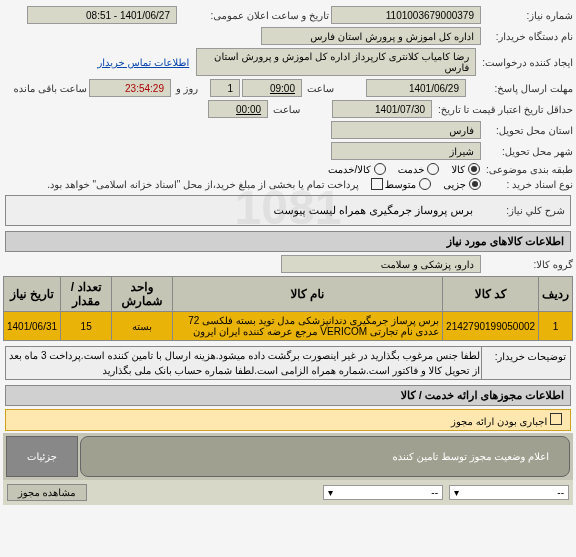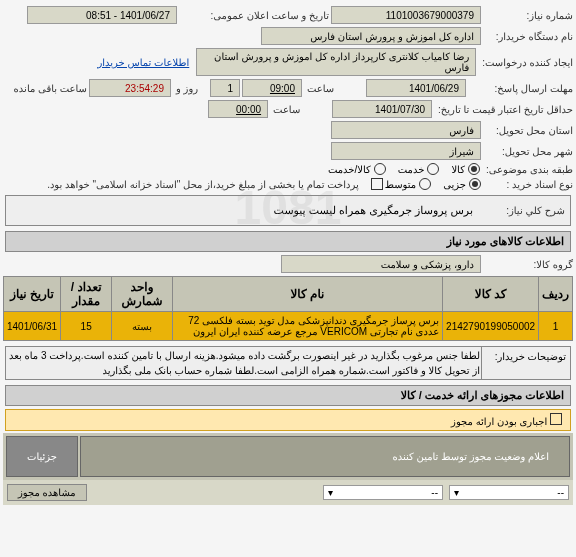--- a/index.html
+++ b/index.html
@@ -24,21 +24,21 @@
 .section-title { background: #d0d0d0; border: 1px solid #888; padding: 3px 6px; margin: 3px 2px; font-size: 11px; font-weight: bold; }
 .table { width: 100%; border-collapse: collapse; margin-top: 2px; }
 .table th { background: #c5c5b5; border: 1px solid #888; padding: 3px; font-size: 12px; font-weight: bold; text-align: center; }
 .table td { background: #eab308; border: 1px solid #888; padding: 3px; font-size: 10px; text-align: center; }
 .desc-row { display: flex; margin: 5px 2px; }
 .desc-label { min-width: 90px; padding: 4px; background: #eee; border: 1px solid #888; font-size: 10px; }
 .desc-text { flex: 1; padding: 1px; background: #eee; border: 1px solid #888; border-right: none; font-size: 10px; line-height: 1.5; }
 .warning { background: #ffe8b0; border: 1px solid #d0a020; padding: 3px 8px; font-size: 10px; margin: 2px; text-align: right; }
 .footer-bar { background: #c5c5b5; padding: 3px; display: flex; gap: 2px; }
 .footer-tab { background: #888; color: #fff; padding: 14px 20px; font-size: 10px; border: 1px solid #666; }
-.footer-tab.active { background: #a0a090; }
+.footer-tab.active { background: #a0a090; border-radius: 8px; }
 .status-row { display: flex; padding: 4px; background: #d8d8c8; gap: 6px; align-items: center; }
 .select-box { background: #fff; border: 1px solid #999; padding: 1px 4px; font-size: 10px; min-width: 120px; display: inline-flex; justify-content: space-between; align-items: center; }
 .btn { background: #c5c5b5; border: 1px solid #888; padding: 2px 10px; font-size: 10px; cursor: pointer; }
 .watermark { position: absolute; top: 180px; left: 50%; transform: translateX(-50%); font-size: 48px; color: rgba(150,150,150,0.15); font-weight: bold; pointer-events: none; z-index: 1; }
 .rel { position: relative; }
 .payment-note { font-size: 10px; color: #333; margin-right: 10px; }
 </style>
 </head>
 <body>
 

